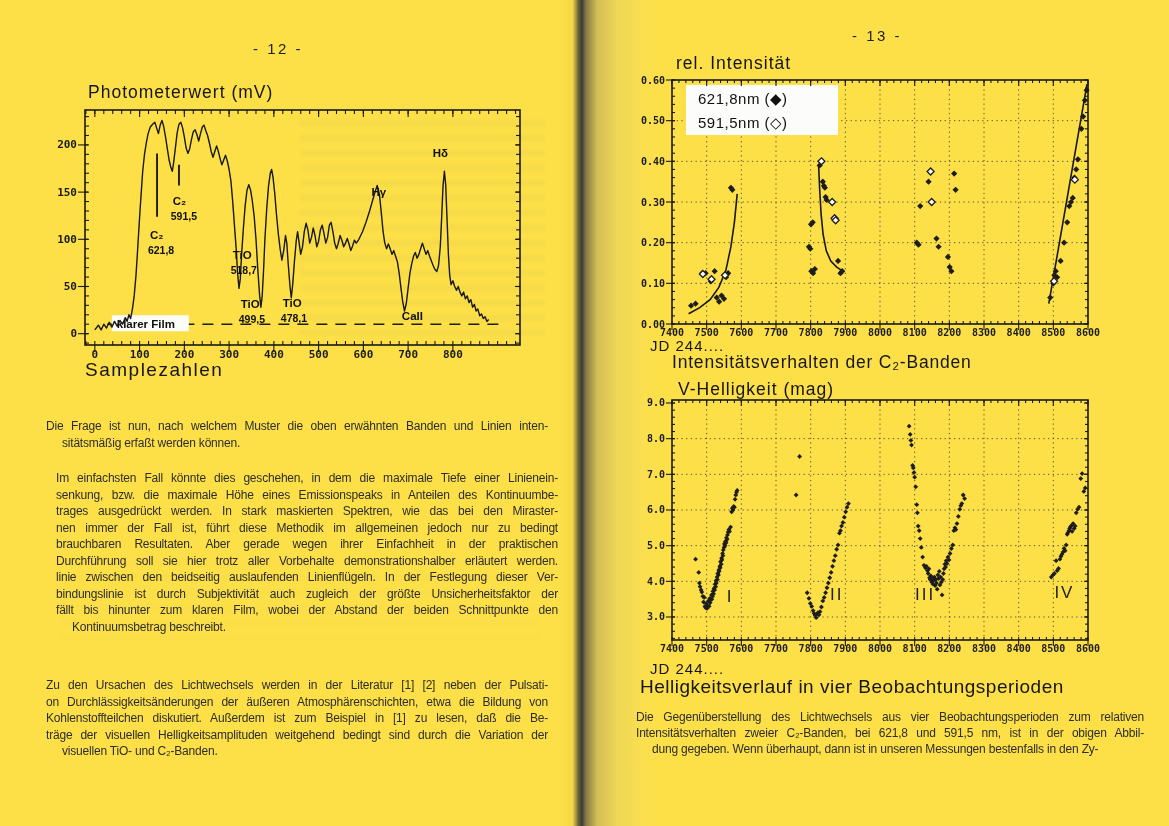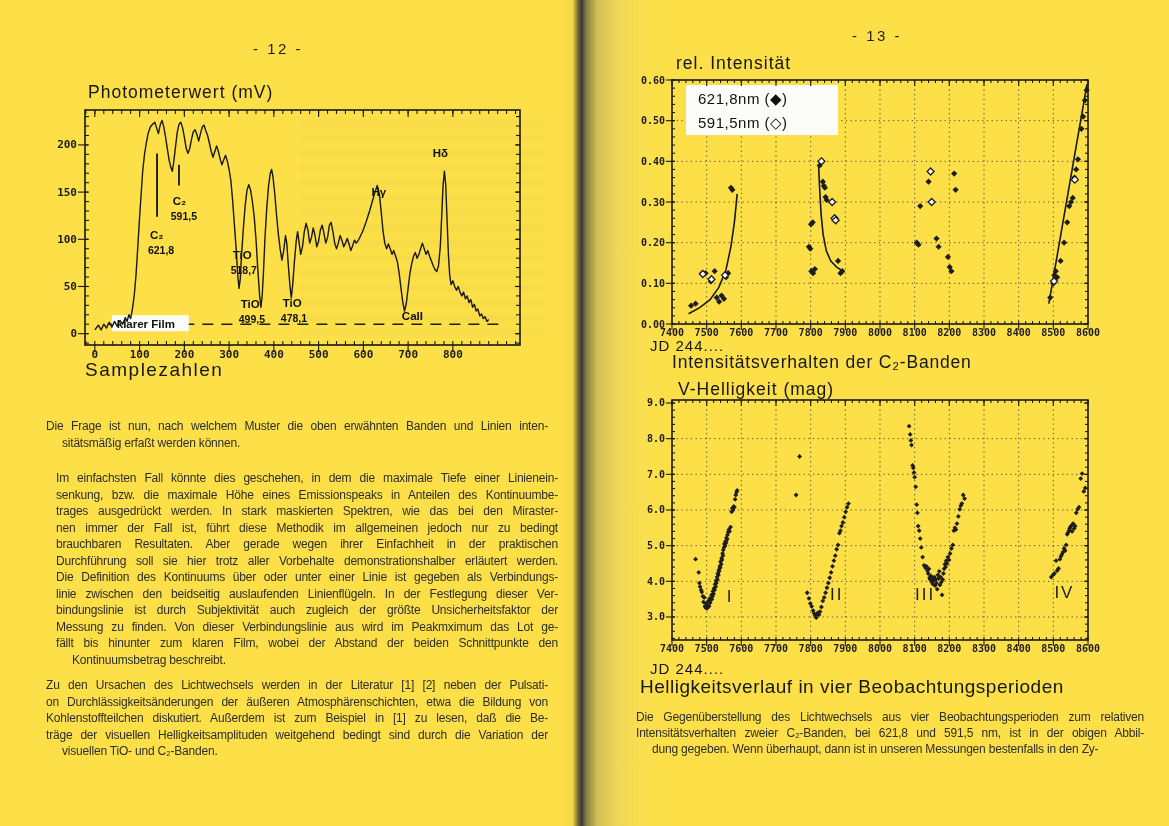--- a/index.html
+++ b/index.html
@@ -267,24 +267,22 @@
         <div class="ln">Die Frage ist nun, nach welchem Muster die oben erwähnten Banden und Linien inten-</div>
         <div class="ln last">sitätsmäßig erfaßt werden können.</div>
       </div>
     <div class="para" style="left:56px;top:470px;width:502px;">
         <div class="ln">Im einfachsten Fall könnte dies geschehen, in dem die maximale Tiefe einer Linienein-</div>
         <div class="ln">senkung, bzw. die maximale Höhe eines Emissionspeaks in Anteilen des Kontinuumbe-</div>
         <div class="ln">trages ausgedrückt werden. In stark maskierten Spektren, wie das bei den Miraster-</div>
         <div class="ln">nen immer der Fall ist, führt diese Methodik im allgemeinen jedoch nur zu bedingt</div>
         <div class="ln">brauchbaren Resultaten. Aber gerade wegen ihrer Einfachheit in der praktischen</div>
         <div class="ln">Durchführung soll sie hier trotz aller Vorbehalte demonstrationshalber erläutert werden.</div>
-        <div class="ln">Die Definition des Kontinuums über oder unter einer Linie ist gegeben als Verbindungs-</div>
         <div class="ln">linie zwischen den beidseitig auslaufenden Linienflügeln. In der Festlegung dieser Ver-</div>
         <div class="ln">bindungslinie ist durch Subjektivität auch zugleich der größte Unsicherheitsfaktor der</div>
-        <div class="ln">Messung zu finden. Von dieser Verbindungslinie aus wird im Peakmximum das Lot ge-</div>
         <div class="ln">fällt bis hinunter zum klaren Film, wobei der Abstand der beiden Schnittpunkte den</div>
         <div class="ln last">Kontinuumsbetrag beschreibt.</div>
       </div>
     <div class="para" style="left:46px;top:677px;width:502px;">
         <div class="ln">Zu den Ursachen des Lichtwechsels werden in der Literatur [1] [2] neben der Pulsati-</div>
         <div class="ln">on Durchlässigkeitsänderungen der äußeren Atmosphärenschichten, etwa die Bildung von</div>
         <div class="ln">Kohlenstoffteilchen diskutiert. Außerdem ist zum Beispiel in [1] zu lesen, daß die Be-</div>
         <div class="ln">träge der visuellen Helligkeitsamplituden weitgehend bedingt sind durch die Variation der</div>
         <div class="ln last">visuellen TiO- und C₂-Banden.</div>
       </div>

